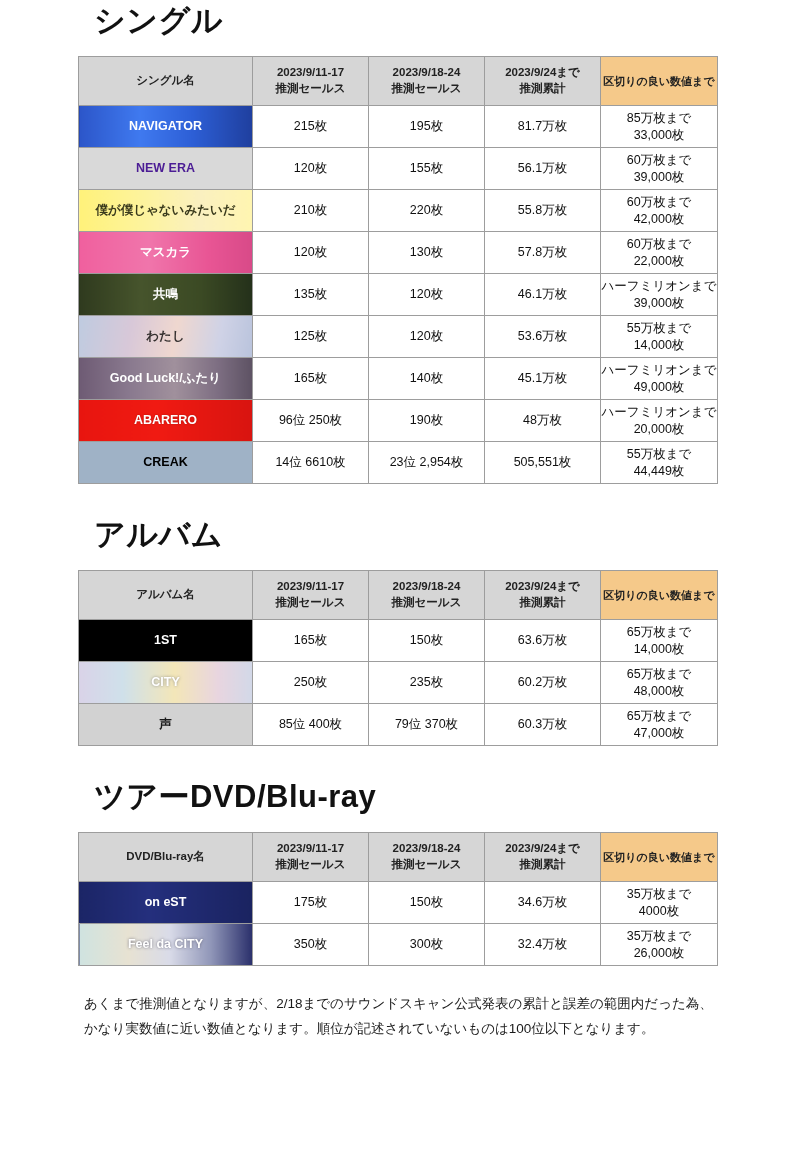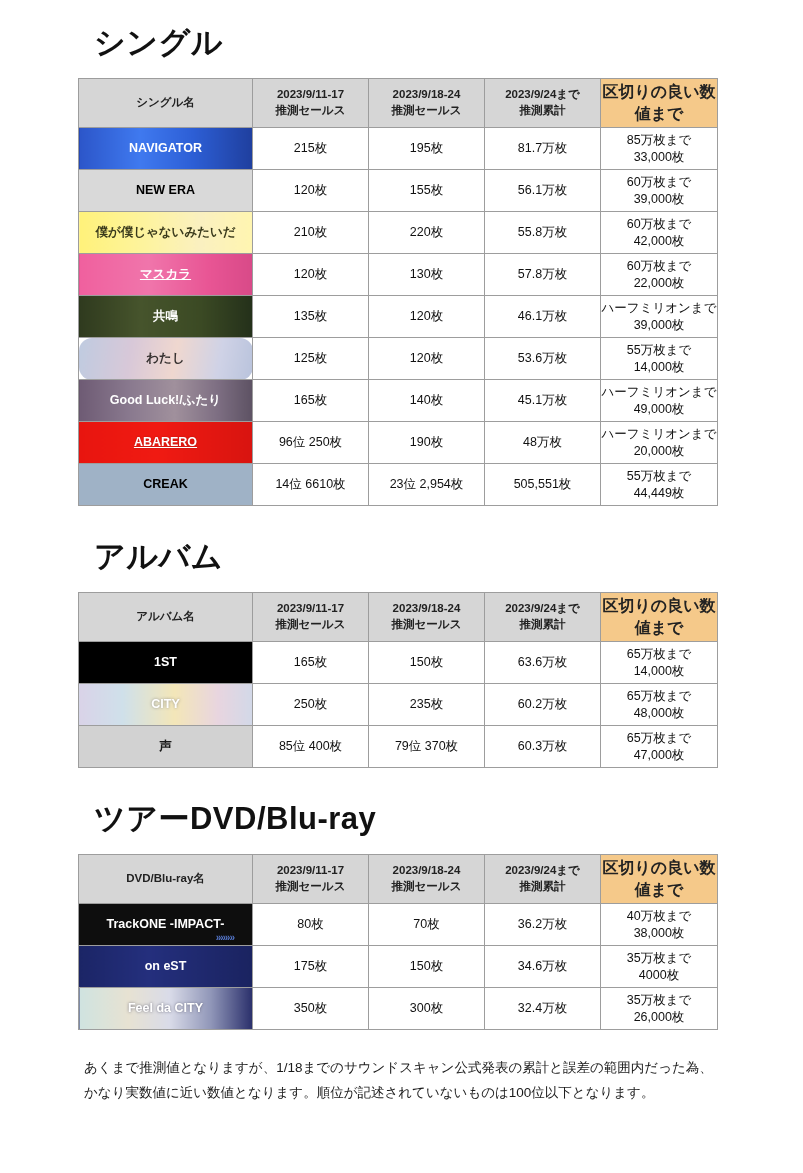--- a/index.html
+++ b/index.html
@@ -23,21 +23,21 @@
     padding: 0;
   }
   .section-title {
     font-size: 31px;
     font-weight: bold;
     letter-spacing: 0.5px;
     color: #111;
     margin: 0;
     padding: 0 0 0 94px;
   }
-  .title-singles { padding-top: 22px; }
+  .title-singles { }
   .title-albums  { padding-top: 30px; }
   .title-dvd     { padding-top: 30px; }
 
   table.chart {
     border-collapse: collapse;
     margin: 14px 0 0 78px;
     table-layout: fixed;
     width: 639px;
     background: #fff;
   }
@@ -51,21 +51,21 @@
   }
   table.chart thead th {
     background: #d6d6d6;
     font-weight: bold;
     font-size: 11.5px;
     height: 48px;
     color: #222;
   }
   table.chart thead th.goal-head {
     background: #f5c98a;
-    font-size: 16px;
+    font-size: 11px;
   }
   col.c-name  { width: 174px; }
   col.c-w1    { width: 116px; }
   col.c-w2    { width: 116px; }
   col.c-total { width: 116px; }
   col.c-goal  { width: 117px; }
 
   td.name-cell {
     height: 41px;
     font-size: 13.5px;
@@ -106,49 +106,46 @@
   .bg-imitation {
     background: linear-gradient(90deg,#7a1f14 0%,#b3261a 22%,#8c1c12 48%,#5d1a14 75%,#2e1410 100%);
     color: #ffffff;
   }
   .bg-navigator {
     background: linear-gradient(90deg,#2c56c9 0%,#3f79ef 35%,#2d5fd6 65%,#1f3f9e 100%);
     color: #ffffff;
   }
   .bg-newera {
     background: #d9d9d9;
-    color: #000000;
+    color: #4c1d95;
   }
   .bg-bokuga {
     background: linear-gradient(90deg,#fff27a 0%,#fdf3a0 40%,#faf0c0 70%,#fff5b0 100%);
     color: #3a3a1c;
   }
   .bg-mascara {
     background: linear-gradient(90deg,#f0609e 0%,#f075ab 40%,#e85594 75%,#d84a88 100%);
     color: #ffffff;
-    text-decoration: underline;
   }
   .bg-kyomei {
     background: linear-gradient(90deg,#2f3a1e 0%,#46542c 35%,#3b4a24 70%,#24301a 100%);
     color: #ffffff;
   }
   .bg-watashi {
     background: linear-gradient(100deg,#bfcbe0 0%,#d8c8d8 30%,#efd7cf 55%,#cfd2e6 80%,#b9c3dc 100%);
     color: #35302f;
-    border-radius: 13px;
   }
   .bg-goodluck {
     background: linear-gradient(90deg,#6e5b74 0%,#8a7a8f 30%,#a0909c 55%,#7d6e82 80%,#5d5263 100%);
     color: #ffffff;
   }
   .bg-abarero {
     background: linear-gradient(90deg,#e8150f 0%,#f01a12 45%,#d81410 100%);
     color: #ffffff;
     text-shadow: 0 0 2px rgba(0,0,0,0.25);
-    text-decoration: underline;
   }
   .bg-kokkara {
     background: #cfe3cd;
     color: #1d3a1c;
   }
   .bg-creak {
     background: #9fb2c6;
     color: #000000;
   }
   .bg-1st {
@@ -435,33 +432,20 @@
           <div>2023/9/24まで</div>
           <div>推測累計</div>
         </th>
         <th class="goal-head">
           <div>区切りの良い数値まで</div>
         </th>
       </tr>
     </thead>
     <tbody>
       <tr>
-        <td class="name-cell bg-trackone">
-          <span class="label">TrackONE -IMPACT-</span>
-          <span class="chev">»»»»</span>
-        </td>
-        <td class="num-cell">80枚</td>
-        <td class="num-cell">70枚</td>
-        <td class="num-cell">36.2万枚</td>
-        <td class="goal-cell">
-          <span>40万枚まで</span>
-          <span>38,000枚</span>
-        </td>
-      </tr>
-      <tr>
         <td class="name-cell bg-onest">
             <span class="label">on eST</span>
           </td>
         <td class="num-cell">175枚</td>
         <td class="num-cell">150枚</td>
         <td class="num-cell">34.6万枚</td>
         <td class="goal-cell">
           <span>35万枚まで</span>
           <span>4000枚</span>
         </td>
@@ -475,17 +459,17 @@
         <td class="num-cell">32.4万枚</td>
         <td class="goal-cell">
           <span>35万枚まで</span>
           <span>26,000枚</span>
         </td>
       </tr>
     </tbody>
   </table>
 
   <div class="footer-note">
-    <div>あくまで推測値となりますが、1/18までのサウンドスキャン公式発表の累計と誤差の範囲内だった為、</div>
+    <div>あくまで推測値となりますが、2/18までのサウンドスキャン公式発表の累計と誤差の範囲内だった為、</div>
     <div>かなり実数値に近い数値となります。順位が記述されていないものは100位以下となります。</div>
   </div>
 
 </div>
 
 </body></html>

